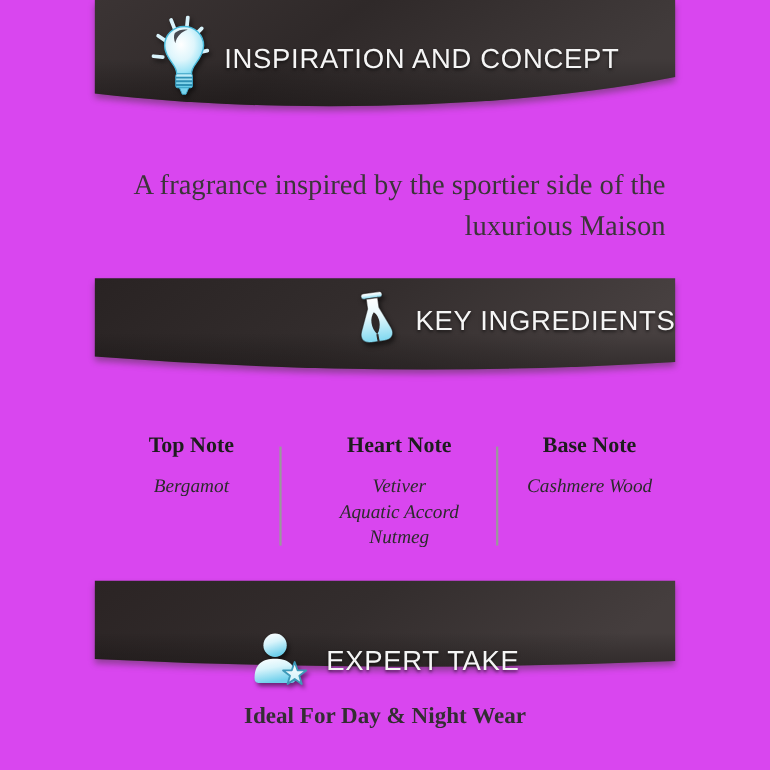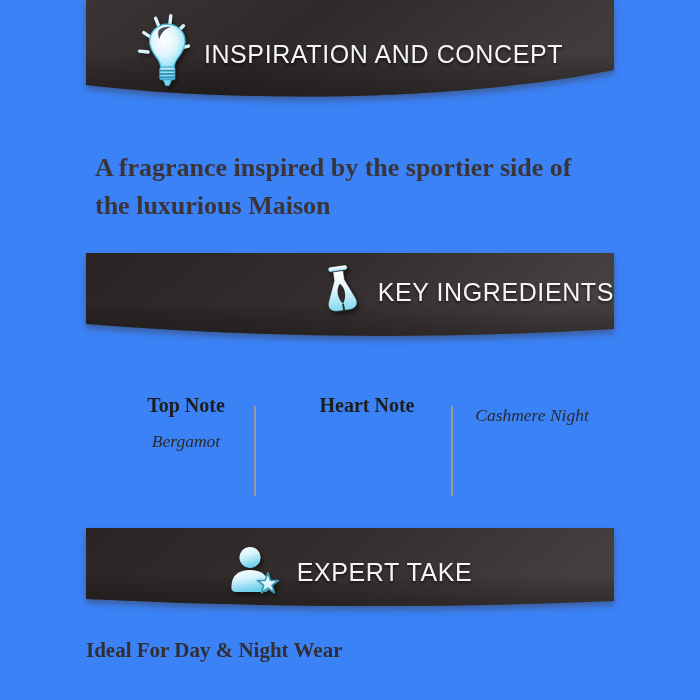--- a/index.html
+++ b/index.html
@@ -1,44 +1,44 @@
 <!DOCTYPE html>
 <html><head>
 <meta charset="utf-8">
 <style>
   html,body{margin:0;padding:0;}
   .canvas{
-    position:relative;width:700px;height:700px;background:#3b82f6;
+    position:relative;width:700px;height:700px;background:#d946ef;
     overflow:hidden;font-family:"Liberation Serif",serif;
   }
   
   .band{position:absolute;left:86px;width:528px;}
   .band svg{display:block;filter:drop-shadow(0 4px 3px rgba(60,52,52,.45));}
   .band-header{
     position:absolute;left:86px;width:528px;display:flex;
     align-items:center;justify-content:center;gap:13px;z-index:3;
   }
   .band-title{
     font-family:"Liberation Sans",sans-serif;font-size:25px;font-weight:400;
     color:#f5f5f5;letter-spacing:.6px;white-space:nowrap;
     text-shadow:0 2px 3px rgba(0,0,0,.6);
   }
   .icon-wrap{flex:0 0 auto;display:flex;align-items:center;}
   .icon-wrap svg{filter:drop-shadow(2px 3px 2px rgba(0,0,0,.5));}
   
   .tagline{
-    position:absolute;top:149px;left:95px;width:510px;text-align:left;
-    font-size:26px;line-height:38px;color:#3b3539;z-index:2;font-weight:bold;
+    position:absolute;top:149px;left:95px;width:510px;text-align:right;
+    font-size:26px;line-height:38px;color:#3b3539;z-index:2;
   }
   .verdict{
-    position:absolute;top:638px;left:86px;width:528px;
+    position:absolute;top:638px;left:86px;width:528px;text-align:center;
     font-size:21px;font-weight:bold;color:#332e32;z-index:2;
   }
   
-  .notes{position:absolute;top:392px;left:101px;width:528px;display:flex;z-index:2;}
+  .notes{position:absolute;top:392px;left:89px;width:528px;display:flex;z-index:2;justify-content:space-between;}
   .note-col{text-align:center;}
   .note-col.c1{width:170px;}
   .note-col.c2{width:168px;margin-left:12px;}
   .note-col.c3{width:162px;}
   .note-header{font-size:20px;font-weight:bold;color:#1d1d1d;line-height:26px;}
   .note-items{margin-top:12px;font-size:17.5px;line-height:23.5px;color:#2b2b2b;}
   .note-item{display:block;font-style:italic;}
   .vdivider{position:absolute;top:406px;width:1.5px;height:90px;background:#9a9a9a;z-index:2;}
   .vdivider.d1{left:254px;}
   .vdivider.d2{left:451px;}
@@ -140,24 +140,30 @@
 
   <div class="notes">
     <div class="note-col c1">
       <div class="note-header">Top Note</div>
       <div class="note-items">
         <span class="note-item">Bergamot</span>
       </div>
     </div>
     <div class="note-col c2">
       <div class="note-header">Heart Note</div>
+      <div class="note-items">
+        <span class="note-item">Vetiver</span>
+        <span class="note-item">Aquatic Accord</span>
+        <span class="note-item">Nutmeg</span>
+      </div>
     </div>
     <div class="note-col c3">
+      <div class="note-header">Base Note</div>
       <div class="note-items">
-        <span class="note-item">Cashmere Night</span>
+        <span class="note-item">Cashmere Wood</span>
       </div>
     </div>
   </div>
   <div class="vdivider d1"></div>
   <div class="vdivider d2"></div>
 
   <div class="band" style="top:523px;">
     <svg width="528" height="100" viewBox="0 0 528 100">
       <defs>
         <linearGradient id="b3h" x1="0" y1="0" x2="1" y2="0.18">
@@ -167,21 +173,21 @@
         </linearGradient>
         <linearGradient id="b3v" x1="0" y1="0" x2="0" y2="1">
           <stop offset="0.6" stop-color="#000000" stop-opacity="0"></stop>
           <stop offset="1" stop-color="#0c0808" stop-opacity="0.35"></stop>
         </linearGradient>
       </defs>
       <path d="M0,5 H528 V78 Q264,89 0,76 Z" fill="url(#b3h)"></path>
       <path d="M0,5 H528 V78 Q264,89 0,76 Z" fill="url(#b3v)"></path>
     </svg>
   </div>
-  <div class="band-header" style="top:542px;height:60px;">
+  <div class="band-header" style="top:571px;height:60px;">
     <span class="icon-wrap">
       <svg width="56" height="58" viewBox="0 0 66 64">
         <defs>
           <linearGradient id="personG" x1="0" y1="0" x2="0.3" y2="1">
             <stop offset="0" stop-color="#ffffff"></stop>
             <stop offset="0.45" stop-color="#d8f4fb"></stop>
             <stop offset="1" stop-color="#6fd0ec"></stop>
           </linearGradient>
           <linearGradient id="starG" x1="0" y1="0" x2="0" y2="1">
             <stop offset="0" stop-color="#ffffff"></stop>

